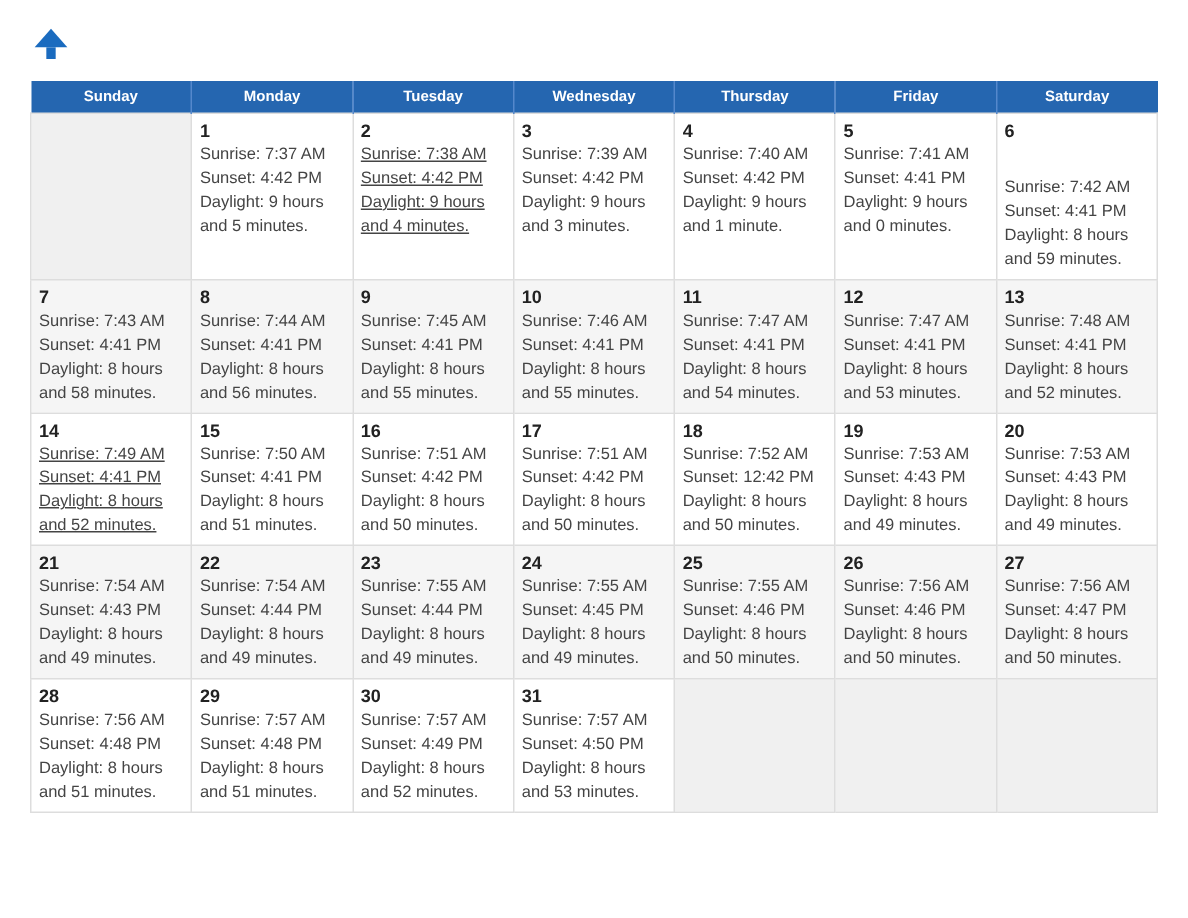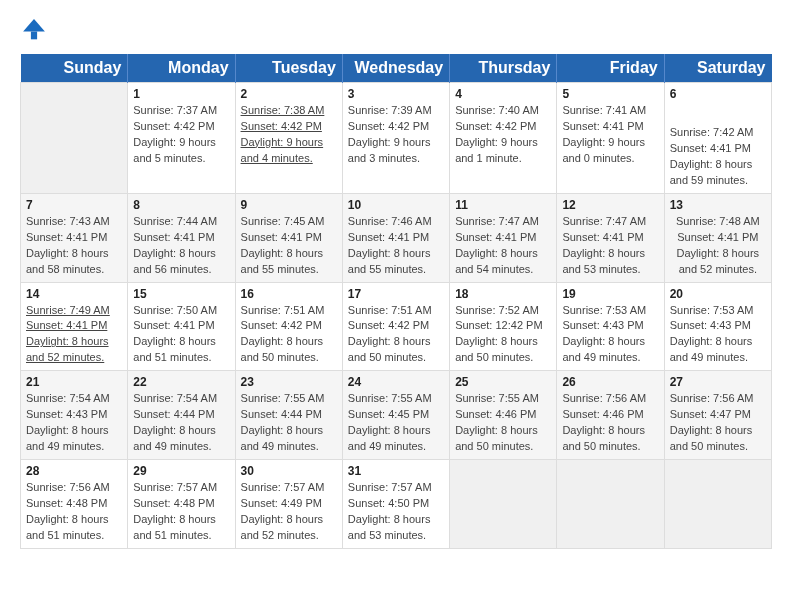--- a/index.html
+++ b/index.html
@@ -54,23 +54,23 @@
       margin-top: 2px;
     }
     table {
       width: 100%;
       border-collapse: collapse;
       table-layout: fixed;
     }
     thead tr th {
       background-color: #2566b0;
       color: #fff;
-      text-align: right;
+      text-align: center;
       padding: 5px 6px;
-      font-size: 16px;
+      font-size: 10px;
       font-weight: bold;
       border-right: 1px solid #5588cc;
     }
     thead tr th:last-child { border-right: none; }
     tbody tr td {
       vertical-align: top;
       border: 1px solid #ddd;
       padding: 4px 5px;
       font-size: 10px;
       color: #333;
@@ -211,21 +211,21 @@
           </td>
           <td>
             <span class="day-num">12</span>
             <div class="day-info" style="white-space: pre-line;">Sunrise: 7:47 AM
 Sunset: 4:41 PM
 Daylight: 8 hours
 and 53 minutes.</div>
           </td>
           <td>
             <span class="day-num">13</span>
-            <div class="day-info" style="white-space: pre-line; text-align: center;">Sunrise: 7:48 AM
+            <div class="day-info" style="white-space: pre-line;">Sunrise: 7:48 AM
 Sunset: 4:41 PM
 Daylight: 8 hours
 and 52 minutes.</div>
           </td>
         </tr>
         <tr>
           <td>
             <span class="day-num">14</span>
             <div class="day-info" style="white-space: pre-line; text-decoration: underline;">Sunrise: 7:49 AM
 Sunset: 4:41 PM

